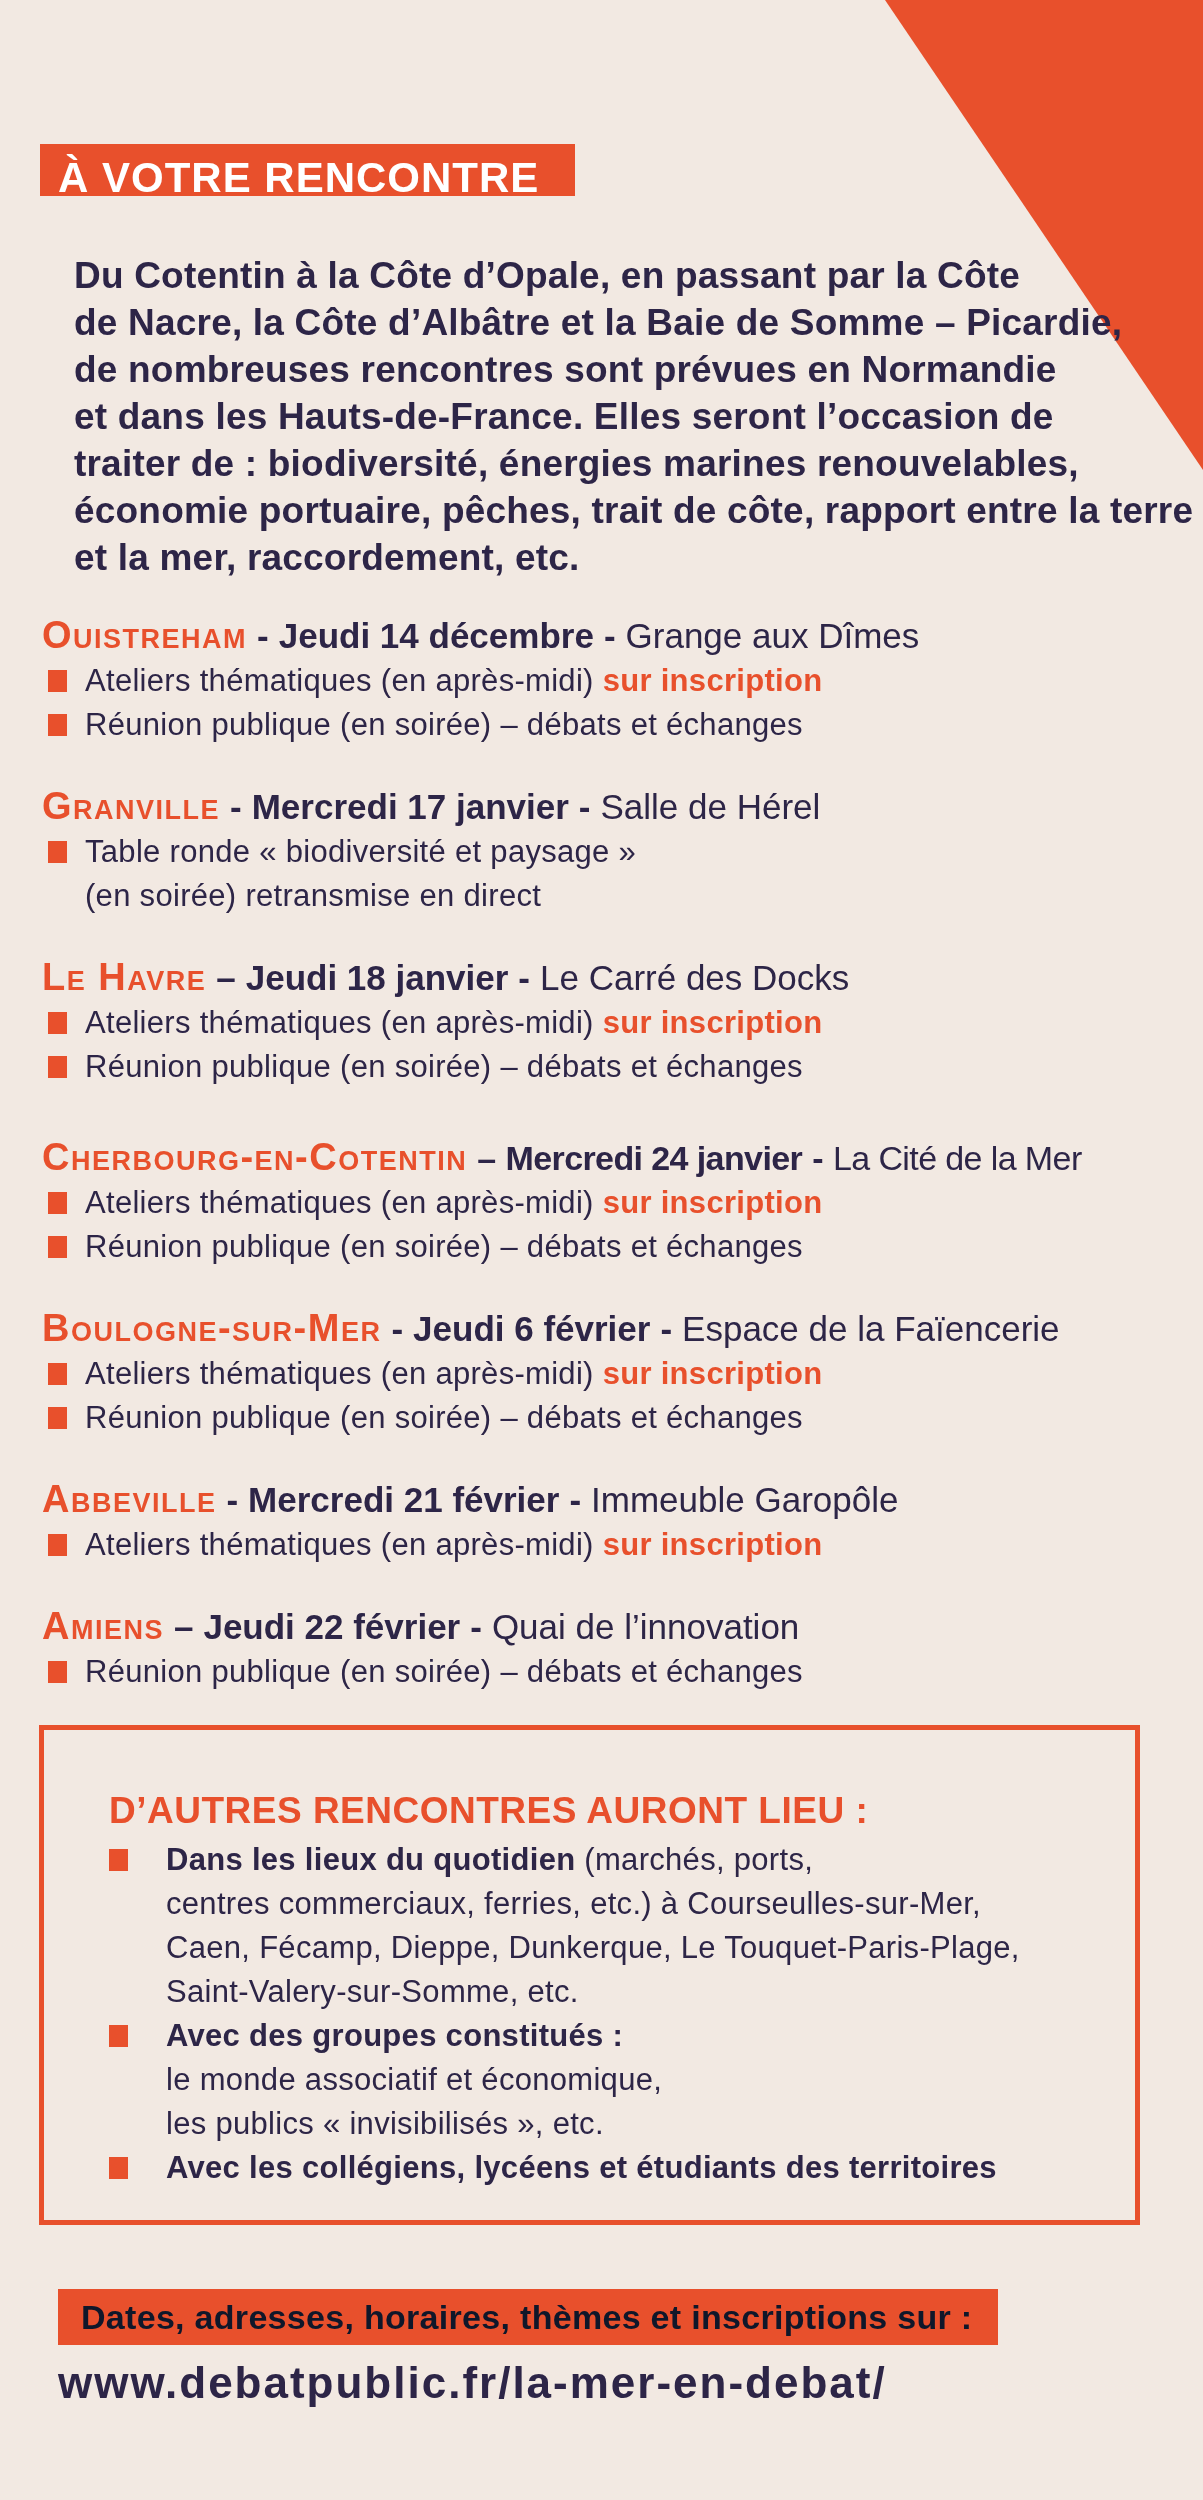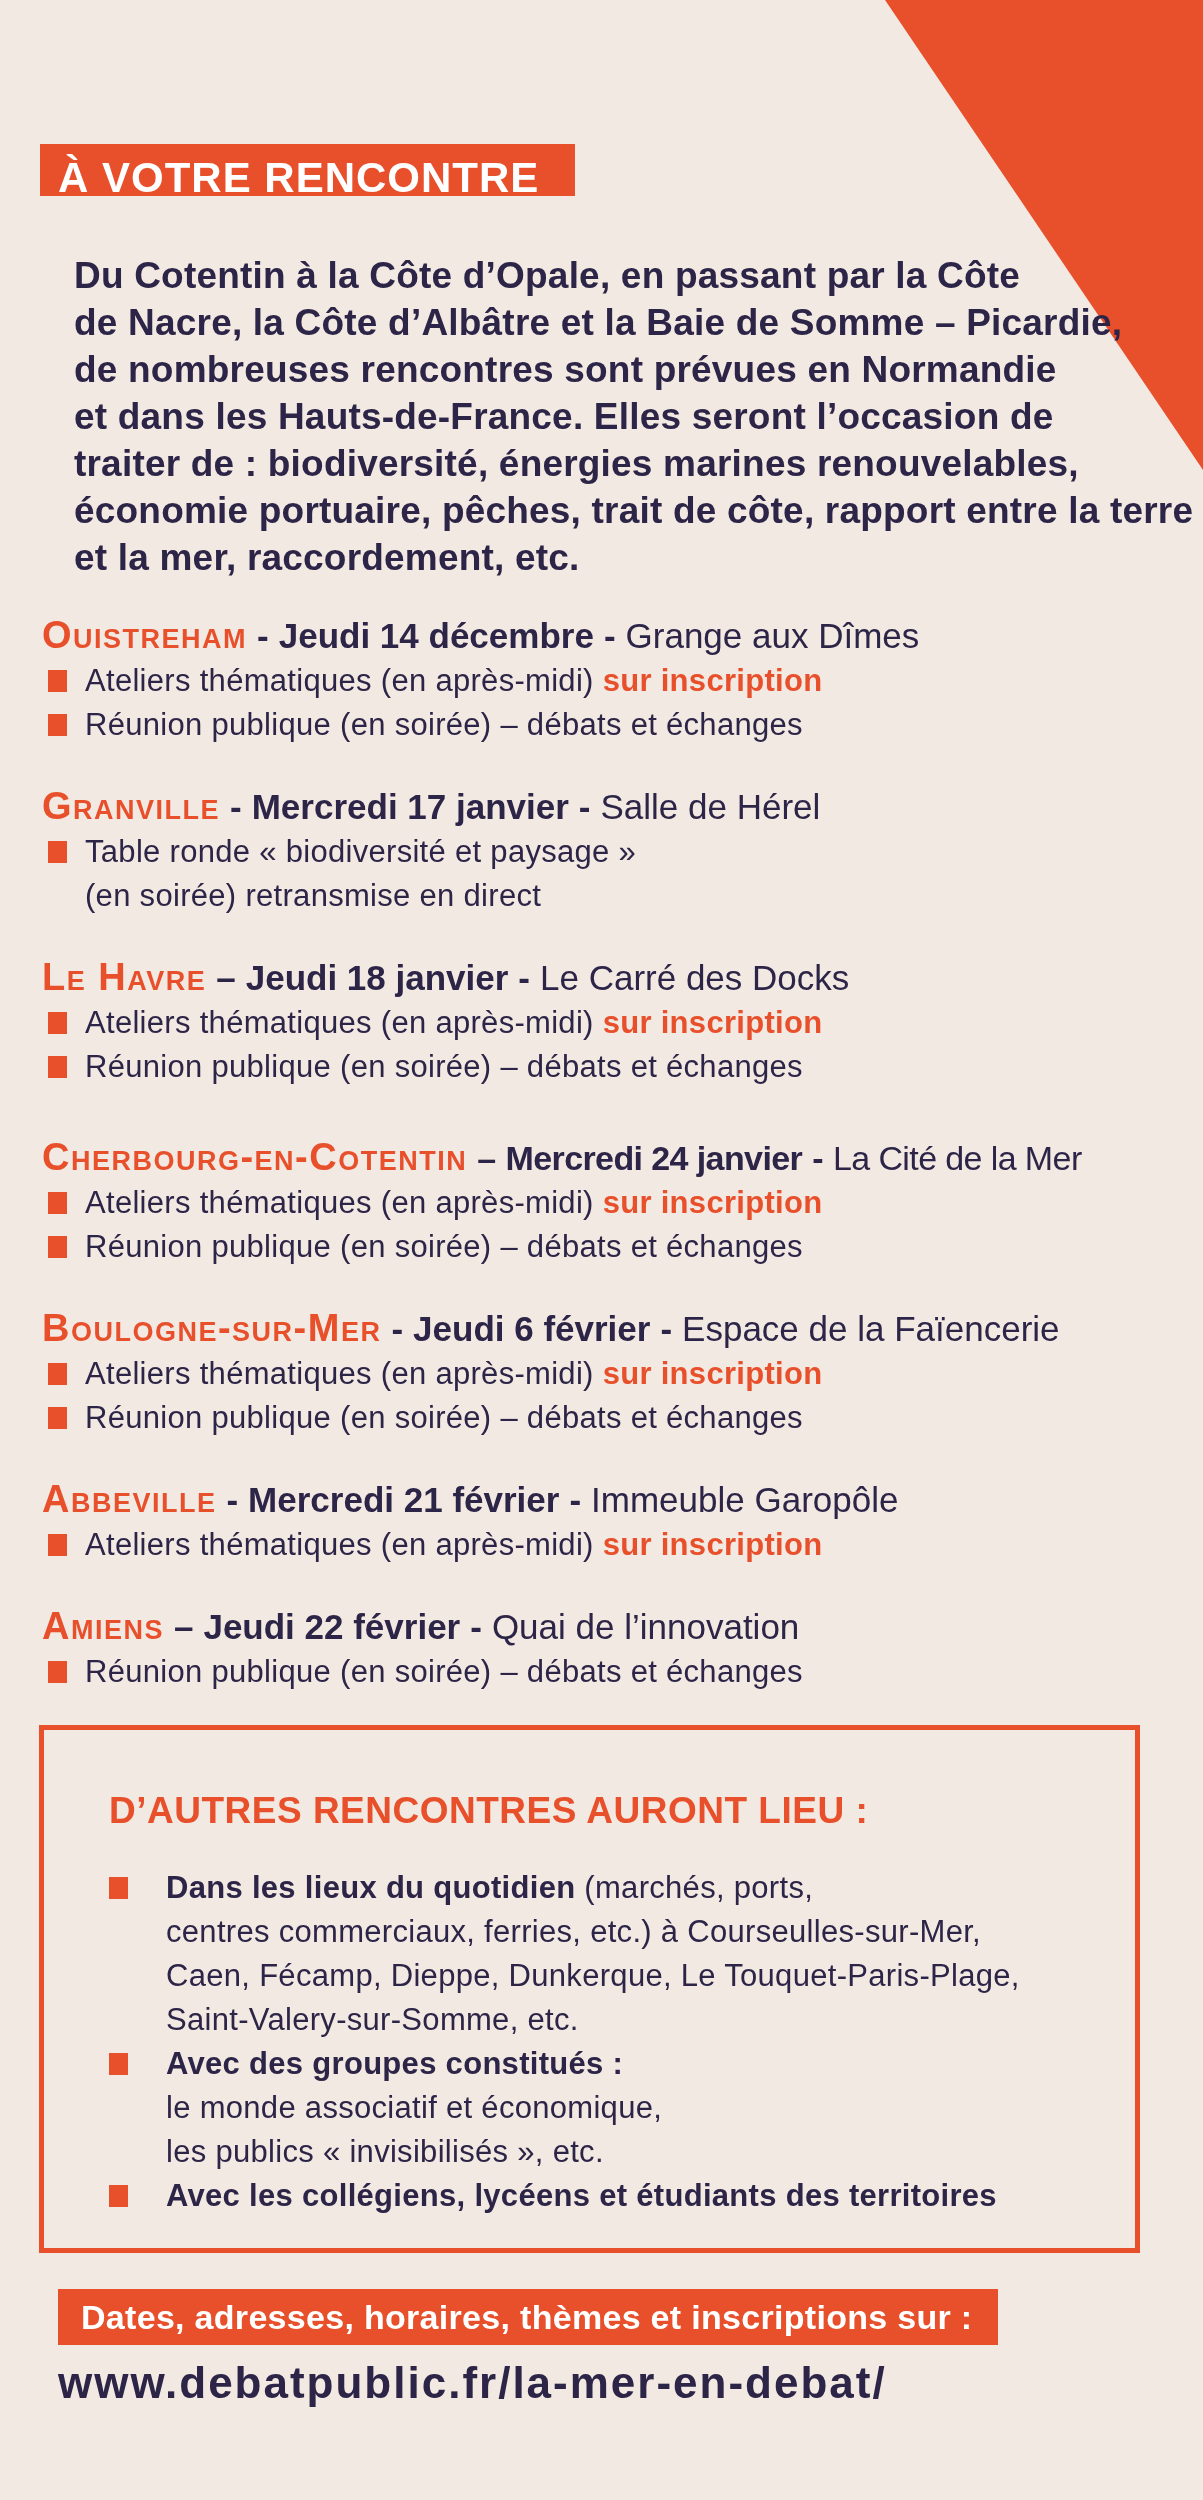--- a/index.html
+++ b/index.html
@@ -73,29 +73,29 @@
   .box{
     position:absolute;left:39px;top:1725px;width:1101px;
     box-sizing:border-box;
     border:5px solid var(--accent);
     padding:58px 20px 30px 65px;
     background:transparent;
   }
   .box-heading{
     color:var(--accent);font-weight:bold;
     font-size:37px;letter-spacing:0.5px;line-height:46px;
-    margin-bottom:32px;white-space:nowrap;
+    margin-bottom:4px;white-space:nowrap;
   }
   .box .line{padding-left:57px;}
   .box .sq{left:0px;}
   
   .footer-bar{
     position:absolute;left:58px;top:2289px;
     height:56px;line-height:56px;
-    background:var(--accent);color:#ffffff;
+    background:var(--accent);color:#0f172a;
     display:inline-block;padding:0 26px 0 23px;
     font-size:34px;font-weight:bold;letter-spacing:0.3px;
     white-space:nowrap;
   }
   .url{
     position:absolute;left:58px;top:2358px;
     font-size:44px;font-weight:bold;letter-spacing:2px;
     color:var(--navy);white-space:nowrap;
   }
 </style>

